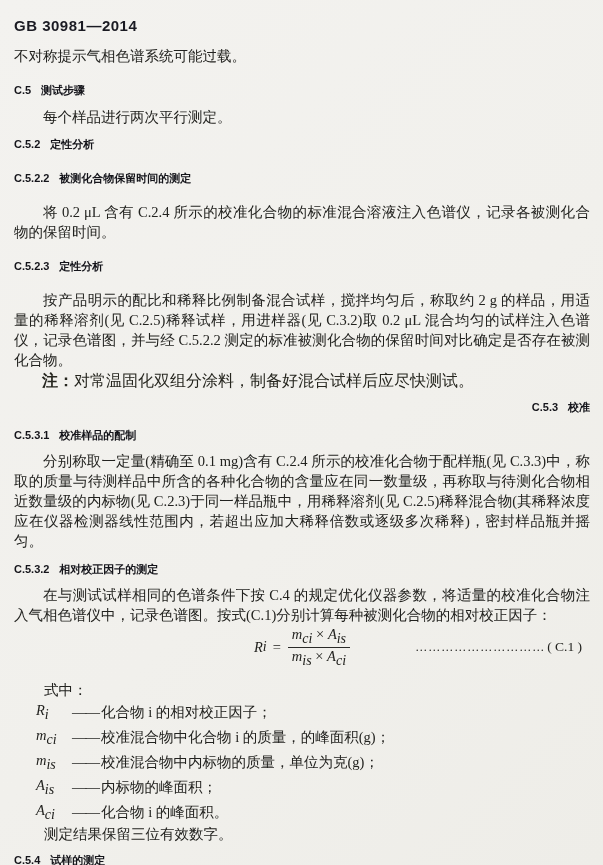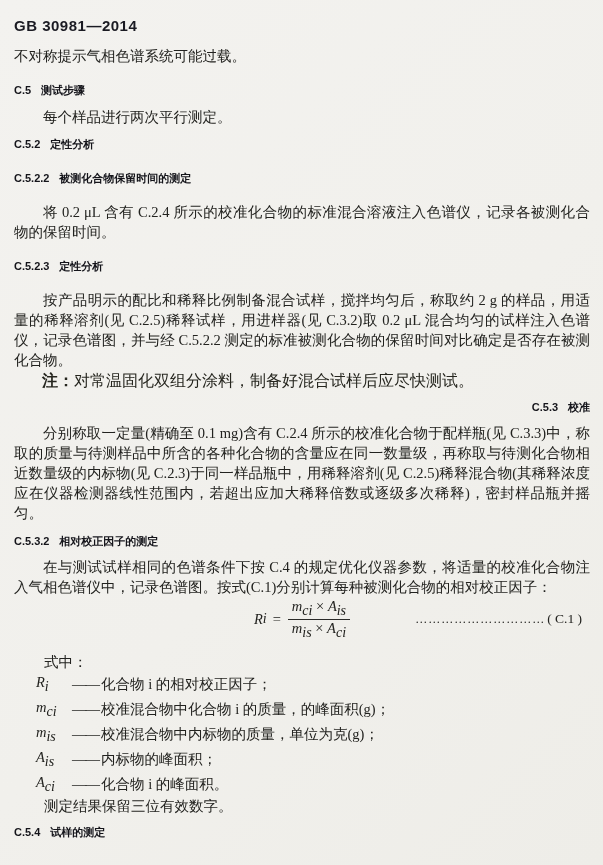--- a/index.html
+++ b/index.html
@@ -97,20 +97,23 @@
   <p class="body-p indent mt2">按产品明示的配比和稀释比例制备混合试样，搅拌均匀后，称取约 2 g 的样品，用适量的稀释溶剂(见 C.2.5)稀释试样，用进样器(见 C.3.2)取 0.2 μL 混合均匀的试样注入色谱仪，记录色谱图，并与经 C.5.2.2 测定的标准被测化合物的保留时间对比确定是否存在被测化合物。</p>
 
   <div class="note-line mt3">
     <span class="note-label">注：</span><span>对常温固化双组分涂料，制备好混合试样后应尽快测试。</span>
   </div>
 
   <h2 class="sec mt9">
     <span class="sec-num">C.5.3</span><span>校准</span>
   </h2>
 
+  <h2 class="sec mt8">
+    <span class="sec-num">C.5.3.1</span><span>校准样品的配制</span>
+  </h2>
 
   <p class="body-p indent mt6">分别称取一定量(精确至 0.1 mg)含有 C.2.4 所示的校准化合物于配样瓶(见 C.3.3)中，称取的质量与待测样品中所含的各种化合物的含量应在同一数量级，再称取与待测化合物相近数量级的内标物(见 C.2.3)于同一样品瓶中，用稀释溶剂(见 C.2.5)稀释混合物(其稀释浓度应在仪器检测器线性范围内，若超出应加大稀释倍数或逐级多次稀释)，密封样品瓶并摇匀。</p>
 
   <h2 class="sec mt8">
     <span class="sec-num">C.5.3.2</span><span>相对校正因子的测定</span>
   </h2>
 
   <p class="body-p indent mt6">在与测试试样相同的色谱条件下按 C.4 的规定优化仪器参数，将适量的校准化合物注入气相色谱仪中，记录色谱图。按式(C.1)分别计算每种被测化合物的相对校正因子：</p>
 
   <div class="formula-row mt3">

